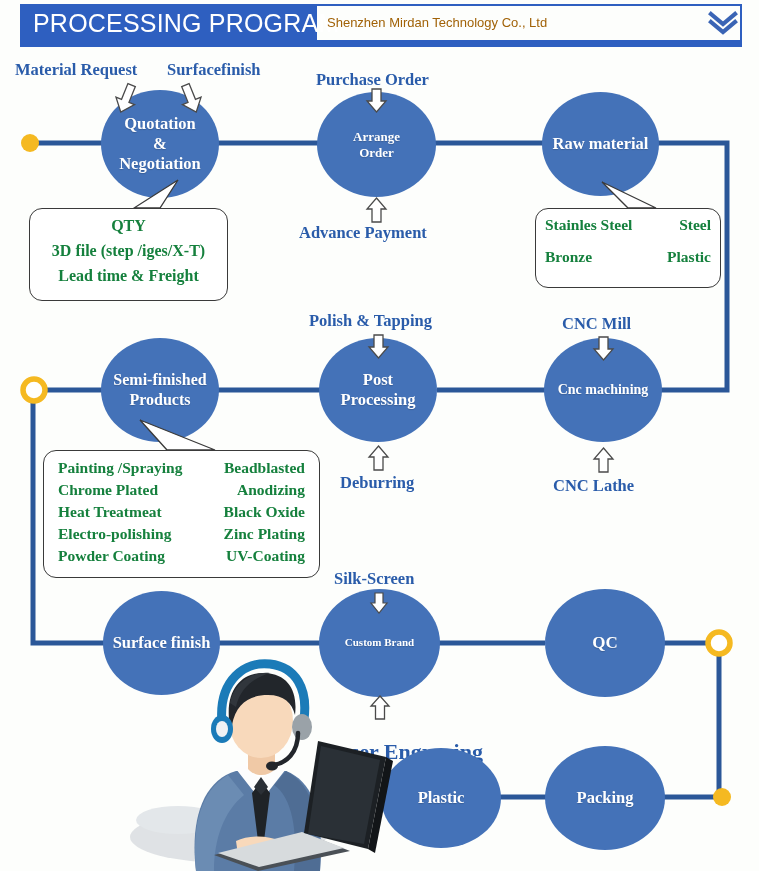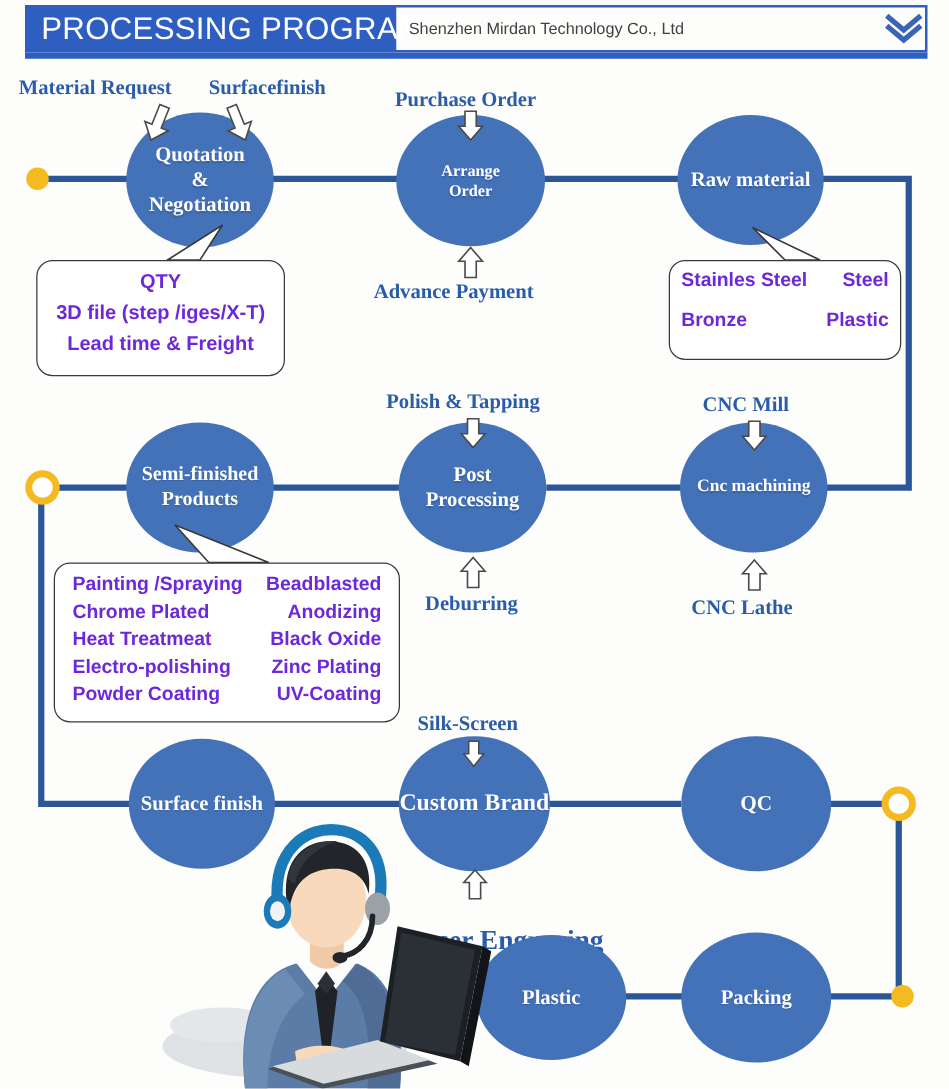--- a/index.html
+++ b/index.html
@@ -5,21 +5,21 @@
   html,body{margin:0;padding:0;background:#fff;}
   body{font-family:"Liberation Serif",serif;}
   #page{position:relative;width:759px;height:871px;background:#fdfefc;overflow:hidden;}
 
   
   .hdr-bar{position:absolute;left:20px;top:4px;width:722px;height:38px;background:#2e5fc0;}
   .hdr-white{position:absolute;left:317px;top:6px;width:423px;height:34px;background:#fdfefc;}
   .hdr-title{position:absolute;left:33px;top:8px;width:280px;height:31px;
     color:#fff;font-family:"Liberation Sans",sans-serif;font-size:25px;font-weight:400;
     letter-spacing:.2px;line-height:31px;white-space:nowrap;}
-  .hdr-sub{position:absolute;left:327px;top:14px;color:#404040;
+  .hdr-sub{position:absolute;left:327px;top:14px;color:#a16207;
     font-family:"Liberation Sans",sans-serif;font-size:13px;line-height:18px;white-space:nowrap;}
   .hdr-chev{position:absolute;left:706px;top:9px;width:34px;height:28px;}
   .hdr-underline{position:absolute;left:20px;top:42px;width:722px;height:5px;background:#2e5fc0;}
 
   
   #wires{position:absolute;left:0;top:0;width:759px;height:871px;}
 
   
   .node{position:absolute;border-radius:50%;background:#4472b8;color:#fff;
     display:flex;align-items:center;justify-content:center;text-align:center;
@@ -28,21 +28,21 @@
 
   
   .cap{position:absolute;color:#2a5caa;font-weight:bold;white-space:nowrap;
     font-family:"Liberation Serif",serif;}
 
   
   .barrow{position:absolute;}
 
   
   .callout{position:absolute;background:#fff;border:1.4px solid #3a3a3a;border-radius:13px;
-    color:#6d28d9;font-weight:bold;font-family:Liberation Sans, sans-serif;box-sizing:border-box;}
+    color:#15803d;font-weight:bold;font-family:Liberation Serif, serif;box-sizing:border-box;}
   .co-row{display:flex;justify-content:space-between;}
   .co-c{display:block;text-align:center;}
 
   
   #person{position:absolute;left:118px;top:645px;width:275px;height:226px;}
 </style>
 </head>
 <body>
 
 <div id="page">
@@ -228,21 +228,21 @@
     <div class="co-row">
       <span>Powder Coating</span>
       <span>UV-Coating</span>
     </div>
   </div>
 
   <div class="node" style="left:103px;top:591px;width:117px;height:104px;font-size:16.5px;">
     <span>Surface finish</span>
   </div>
 
-  <div class="node" style="left:319px;top:589px;width:121px;height:108px;font-size:19px;">
+  <div class="node" style="left:319px;top:589px;width:121px;height:108px;font-size:11px;">
     <span>Custom  Brand</span>
   </div>
 
   <div class="node" style="left:545px;top:589px;width:120px;height:108px;font-size:17px;">
     <span>QC</span>
   </div>
 
   <div class="cap" style="left:334px;top:569px;font-size:16.5px;">Silk-Screen</div>
   <div class="cap" style="left:313px;top:739px;font-size:22px;padding-left:12px;">Laser Engraving</div>
 

